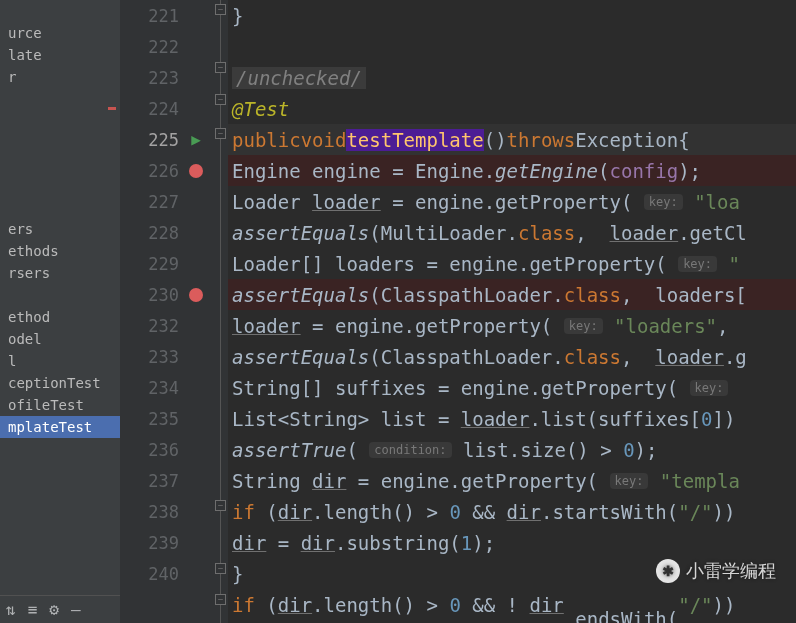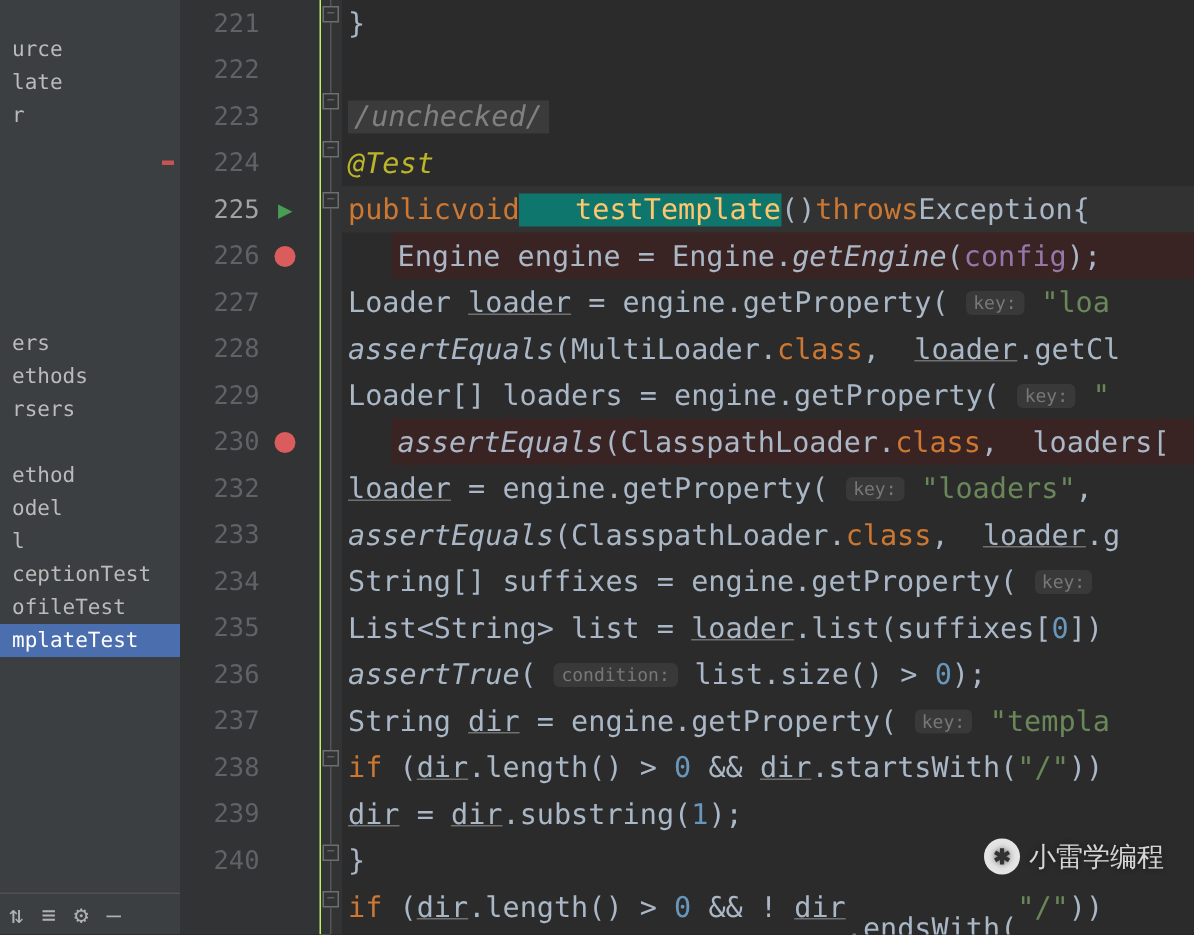--- a/index.html
+++ b/index.html
@@ -46,21 +46,21 @@
     border-top: 1px solid #515151;
   }
   .sidebar-toolbar span { color: #afb1b3; cursor: pointer; font-size: 16px; }
   .gutter {
     position: absolute;
     left: 120px;
     top: 0;
     width: 100px;
     height: 100%;
     background: #313335;
-    border-right: 7px solid #bef264;
+    border-right: 1px solid #bef264;
   }
   .gutter-row {
     height: 31px;
     display: flex;
     align-items: center;
     justify-content: flex-end;
     padding-right: 40px;
     position: relative;
   }
   .line-num {
@@ -130,26 +130,26 @@
   .code-row {
     height: 31px;
     display: flex;
     align-items: center;
     white-space: pre;
     font-size: 19px;
     color: #a9b7c6;
     position: relative;
     padding-left: 4px;
   }
-  .code-row.bp-line { background: #3a2323; margin-left: 33px; }
+  .code-row.bp-line { background: #3a2323; }
   .code-row.caret-line { background: #323232; }
   .kw { color: #cc7832; }
   .str { color: #6a8759; }
   .num { color: #6897bb; }
-  .method-decl { color: #ffc66d; background: #0f766e; padding-left: 37px; }
+  .method-decl { color: #ffc66d; background: #4c1d95; }
   .method-call-static { color: #a9b7c6; font-style: italic; }
   .anno { color: #bbb529; font-style: italic; }
   .comment { color: #808080; font-style: italic; background: #3b3b3b; padding: 0 4px; }
   .param-hint { color: #787878; background: #393939; padding: 1px 5px; border-radius: 4px; font-size: 12px; font-style: normal; }
   .ul { text-decoration: underline; text-decoration-color: #707070; }
   .field { color: #9876aa; }
   .warn-ul { border-bottom: 1px dotted #aeae5b; margin-top: 30px; }
   .watermark {
     position: absolute;
     right: 20px;

